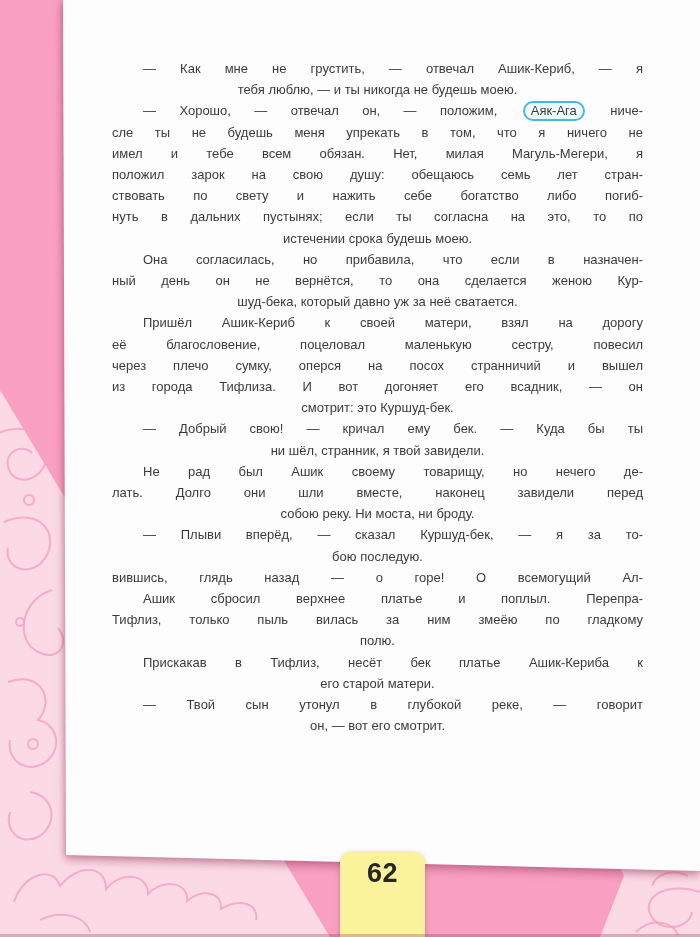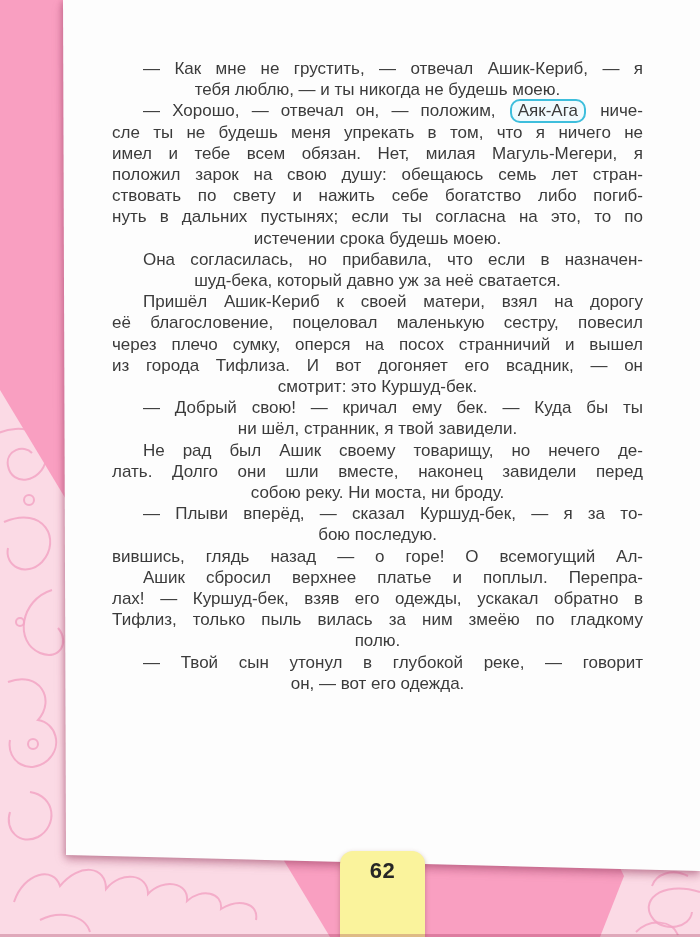--- a/index.html
+++ b/index.html
@@ -21,42 +21,42 @@
   .page-shadow{position:absolute;left:0;top:0;width:700px;height:937px;
     filter:drop-shadow(0 4px 4px rgba(150,60,95,.45)) drop-shadow(-2px 1px 2px rgba(150,60,95,.25));}
   .page{
     position:absolute;left:0;top:0;width:700px;height:937px;
     background:var(--page-white,#FDFDFD);
     clip-path:polygon(63px 0px,700px 0px,700px 871px,66px 855px);
   }
   
   .text{
     position:absolute;left:112px;top:58px;width:531px;
-    font-size:17px;line-height:21.2px;color:var(--text,#3B3B3B);
+    font-size:13px;line-height:21.2px;color:var(--text,#3B3B3B);
   }
   .ln{width:100%;}
   .ln.just{text-align:justify;text-align-last:justify;}
   .ln.last{text-align:center;}
   .ln.first{text-indent:31px;}
   .hl{
     border:2px solid var(--highlight-border,#3EBEDC);
     background:var(--highlight-fill,#F1FBFE);
     border-radius:10px;padding:0 6px 1px 6px;margin:0 2px;
   }
   
   .pagenum{
     position:absolute;left:340px;top:851px;width:85px;height:86px;
     background:var(--page-number-bg,#FAF39C);
     border-radius:13px 13px 0 0;
     box-shadow:0 2px 5px rgba(130,70,70,.4);
     text-align:center;
   }
   .pagenum span{
     display:inline-block;margin-top:7px;
-    font-size:22px;font-weight:bold;color:#262626;letter-spacing:.5px;
+    font-size:27px;font-weight:bold;color:#262626;letter-spacing:.5px;
   }
   
   .bottom-line{
     position:absolute;left:0;bottom:0;width:700px;height:3px;
     background:rgba(150,40,75,.28);z-index:10;
   }
 </style>
 </head>
 <body>
 
@@ -91,20 +91,21 @@
             <div class="ln first just">— Хорошо, — отвечал он, — положим, <span class="hl">Аяк-Ага</span> ниче-</div>
             <div class="ln just">сле ты не будешь меня упрекать в том, что я ничего не</div>
             <div class="ln just">имел и тебе всем обязан. Нет, милая Магуль-Мегери, я</div>
             <div class="ln just">положил зарок на свою душу: обещаюсь семь лет стран-</div>
             <div class="ln just">ствовать по свету и нажить себе богатство либо погиб-</div>
             <div class="ln just">нуть в дальних пустынях; если ты согласна на это, то по</div>
             <div class="ln last">истечении срока будешь моею.</div>
           </div>
           <div>
             <div class="ln first just">Она согласилась, но прибавила, что если в назначен-</div>
+            <div class="ln just">ный день он не вернётся, то она сделается женою Кур-</div>
             <div class="ln last">шуд-бека, который давно уж за неё сватается.</div>
           </div>
           <div>
             <div class="ln first just">Пришёл Ашик-Кериб к своей матери, взял на дорогу</div>
             <div class="ln just">её благословение, поцеловал маленькую сестру, повесил</div>
             <div class="ln just">через плечо сумку, оперся на посох странничий и вышел</div>
             <div class="ln just">из города Тифлиза. И вот догоняет его всадник, — он</div>
             <div class="ln last">смотрит: это Куршуд-бек.</div>
           </div>
           <div>
@@ -116,27 +117,30 @@
             <div class="ln just">лать. Долго они шли вместе, наконец завидели перед</div>
             <div class="ln last">собою реку. Ни моста, ни броду.</div>
           </div>
           <div>
             <div class="ln first just">— Плыви вперёд, — сказал Куршуд-бек, — я за то-</div>
             <div class="ln last">бою последую.</div>
           </div>
           <div>
             <div class="ln just">вившись, глядь назад — о горе! О всемогущий Ал-</div>
             <div class="ln first just">Ашик сбросил верхнее платье и поплыл. Перепра-</div>
-            <div class="ln just">лах! — Куршуд-бек, взяв его одежды, ускакал обратно в</div>
             <div class="ln just">Тифлиз, только пыль вилась за ним змеёю по гладкому</div>
             <div class="ln last">полю.</div>
           </div>
           <div>
+            <div class="ln first just">Прискакав в Тифлиз, несёт бек платье Ашик-Кериба к</div>
+            <div class="ln last">его старой матери.</div>
+          </div>
+          <div>
             <div class="ln first just">— Твой сын утонул в глубокой реке, — говорит</div>
-            <div class="ln last">он, — вот его одежда.</div>
+            <div class="ln last">он, — вот его смотрит.</div>
           </div>
         </div>
     </div>
   </div>
 
   <div class="pagenum">
     <span>62</span>
   </div>
 
   <div class="bottom-line"></div>

